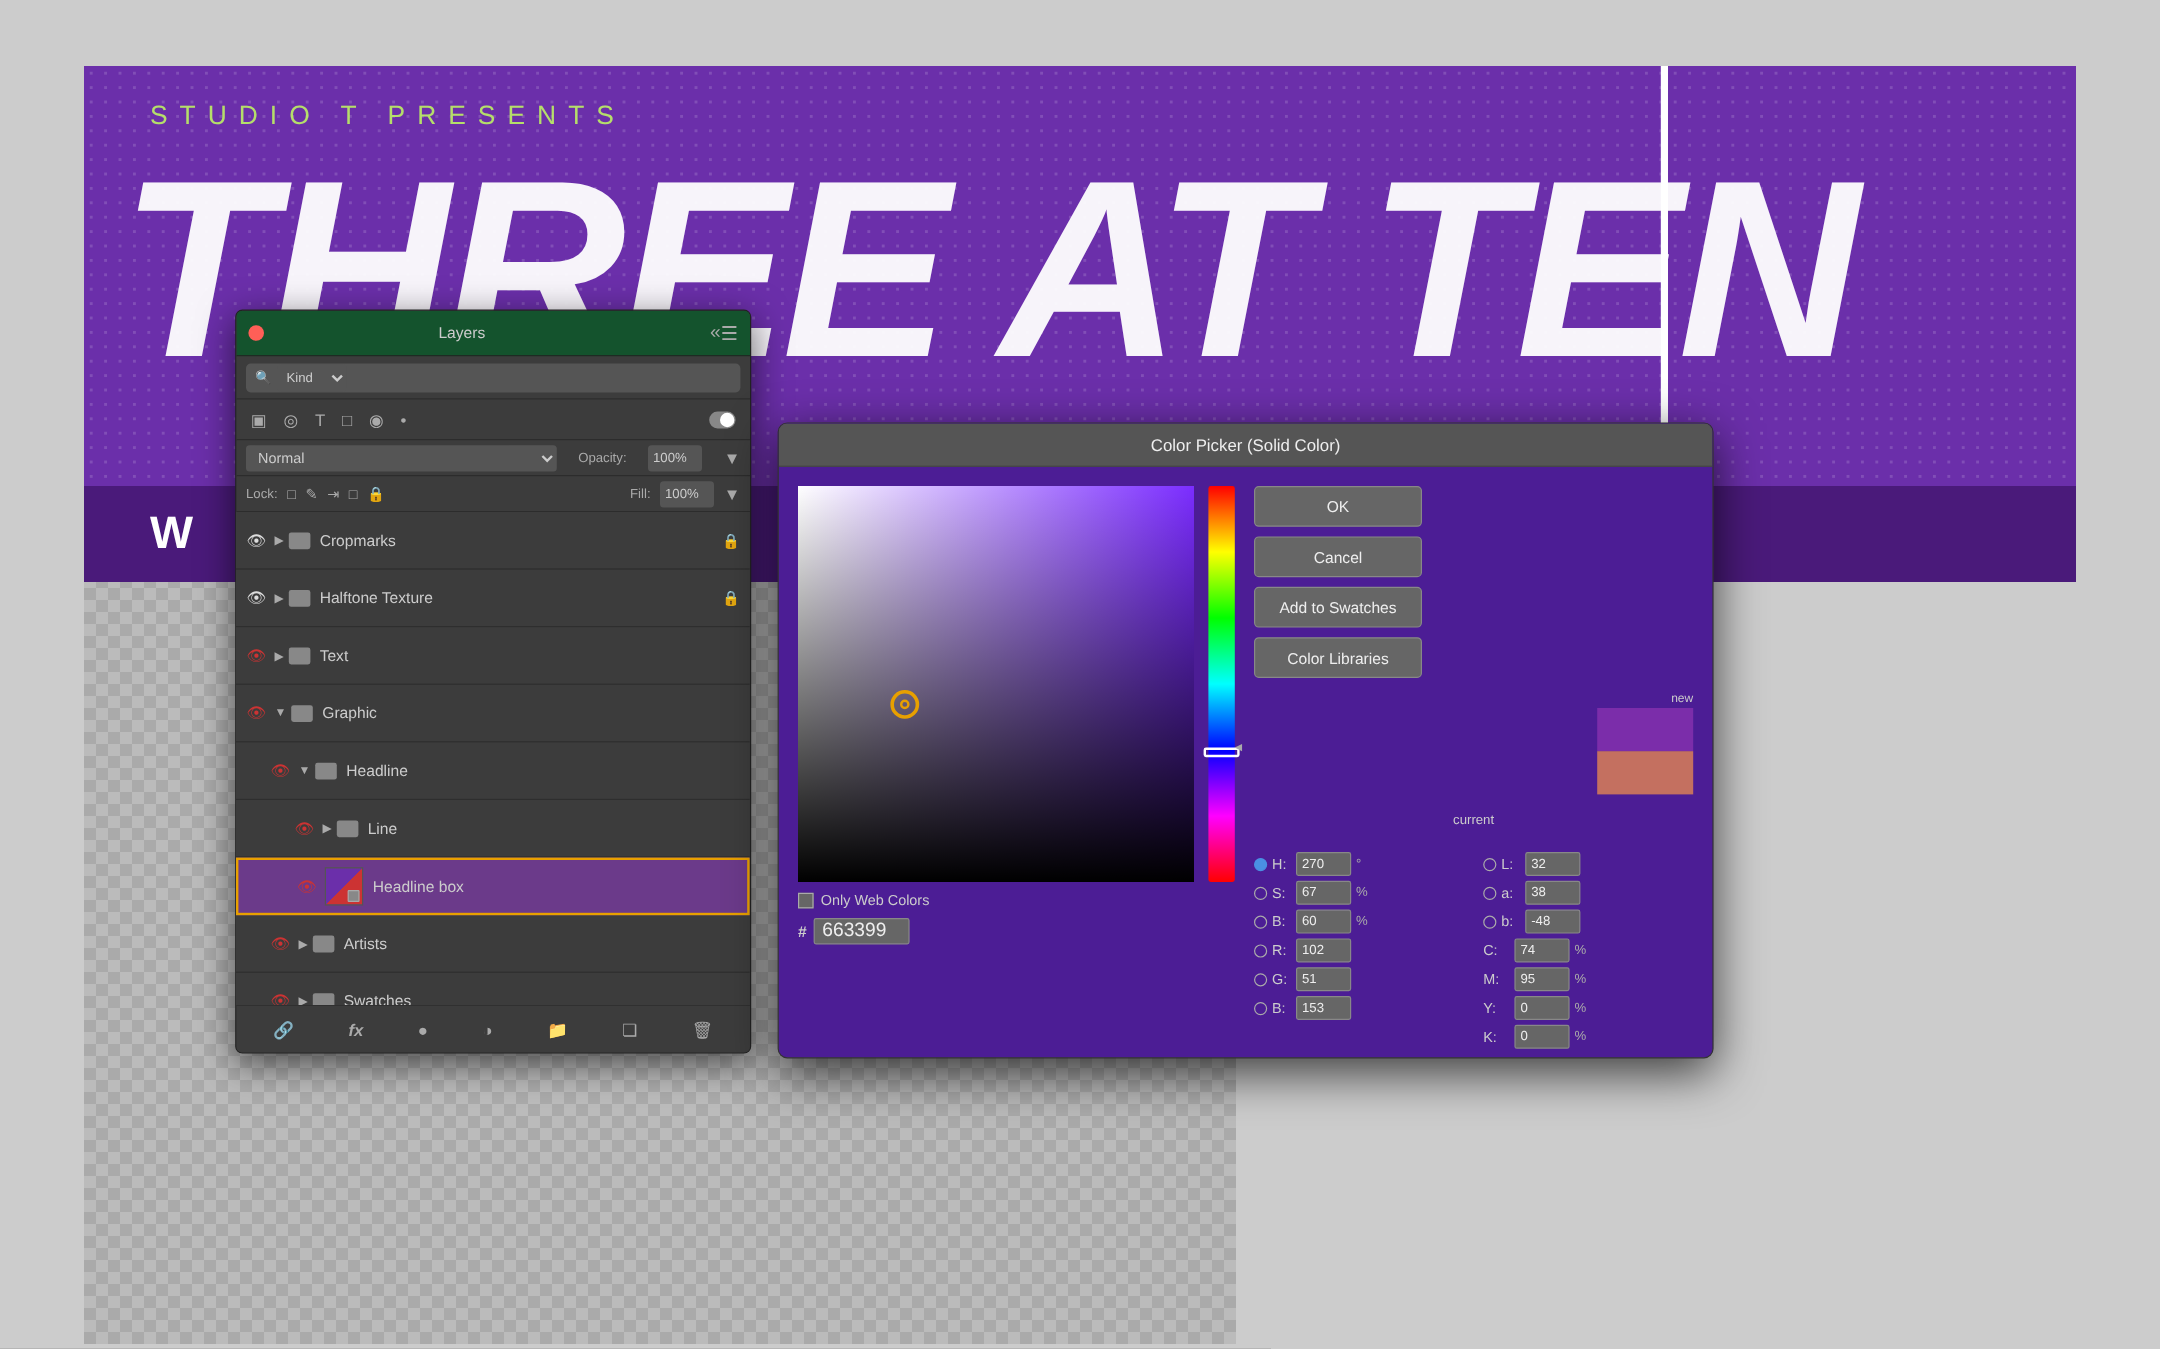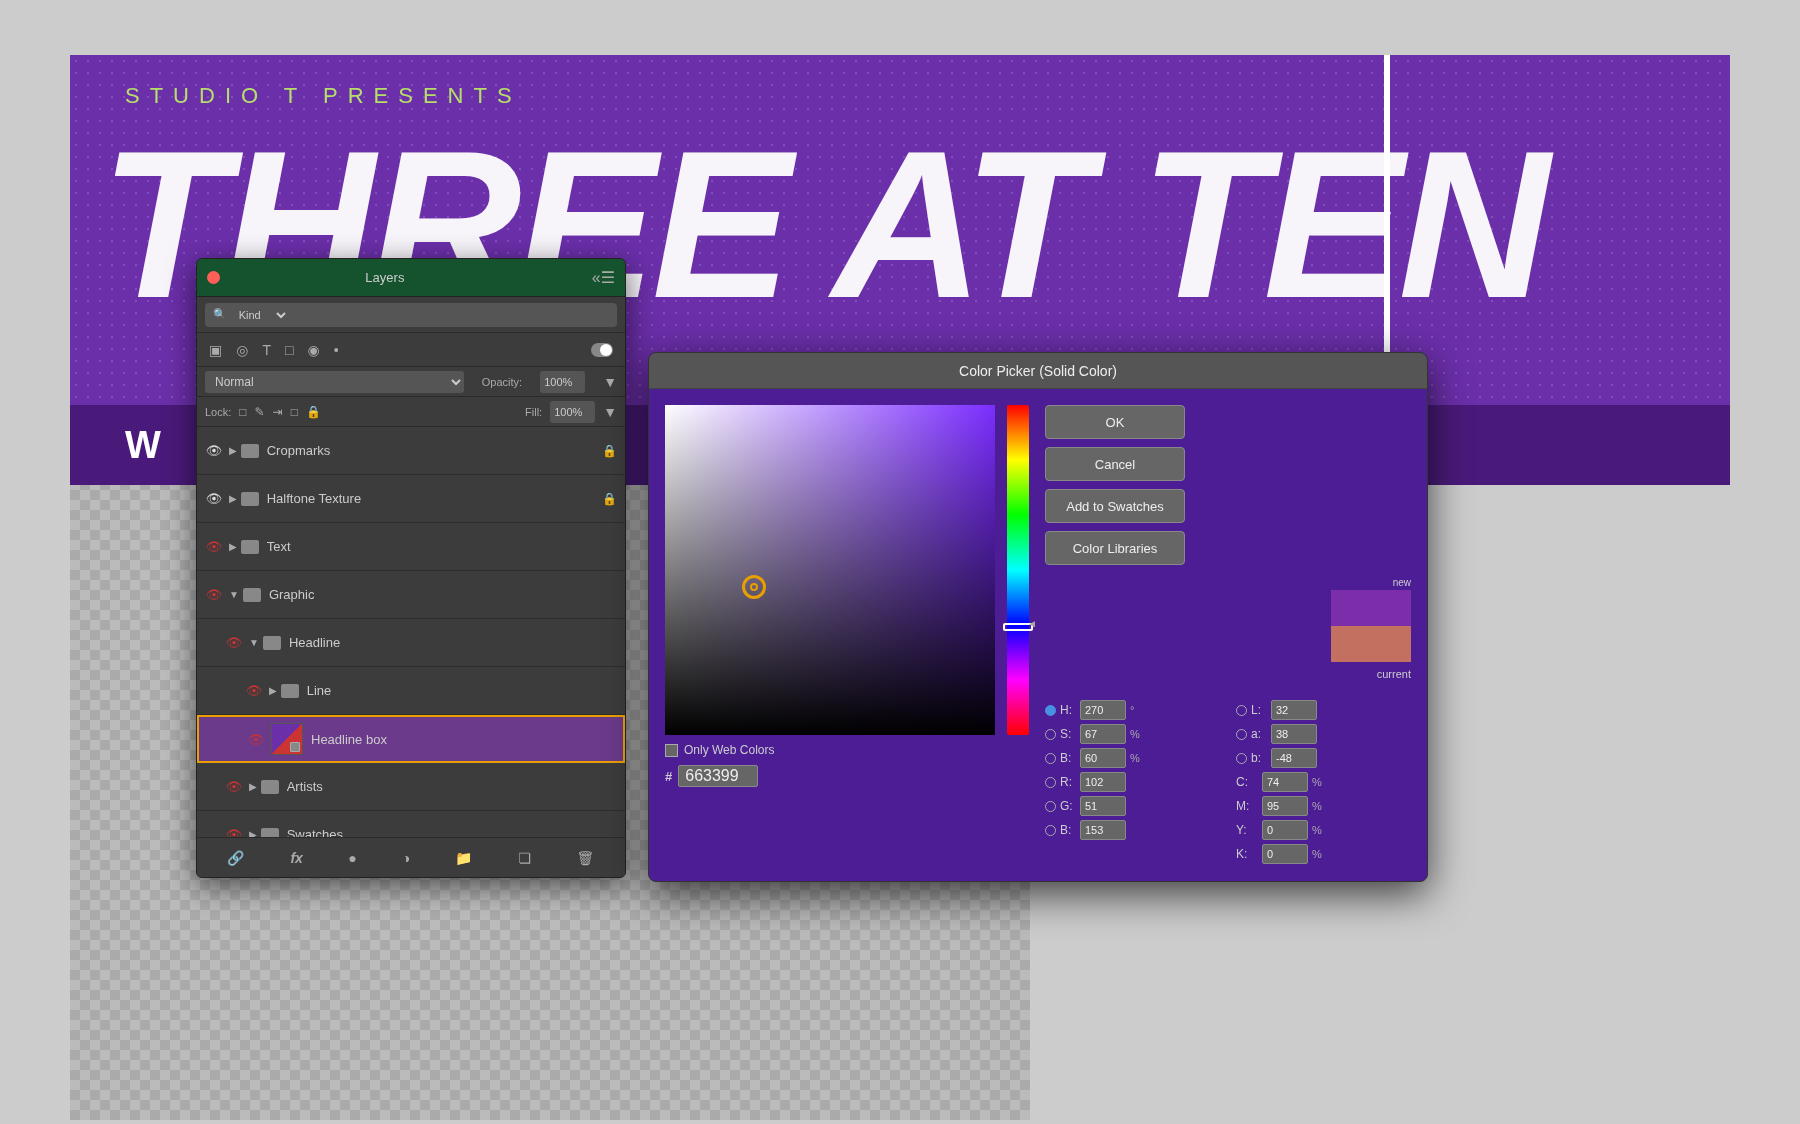--- a/index.html
+++ b/index.html
@@ -581,22 +581,22 @@
     .cp-swatch-current {
       width: 80px;
       height: 36px;
       background: #c47060;
       margin-left: auto;
     }
 
     .cp-swatch-label-curr {
       color: #ccc;
       font-size: 11px;
-      text-align: right;
-      margin-top: 6px;
+      text-align: center;
+      margin-top: 16px;
     }
 
     
     .cp-inputs {
       display: grid;
       grid-template-columns: 1fr 1fr;
       gap: 4px 16px;
       margin-top: 8px;
     }
 

